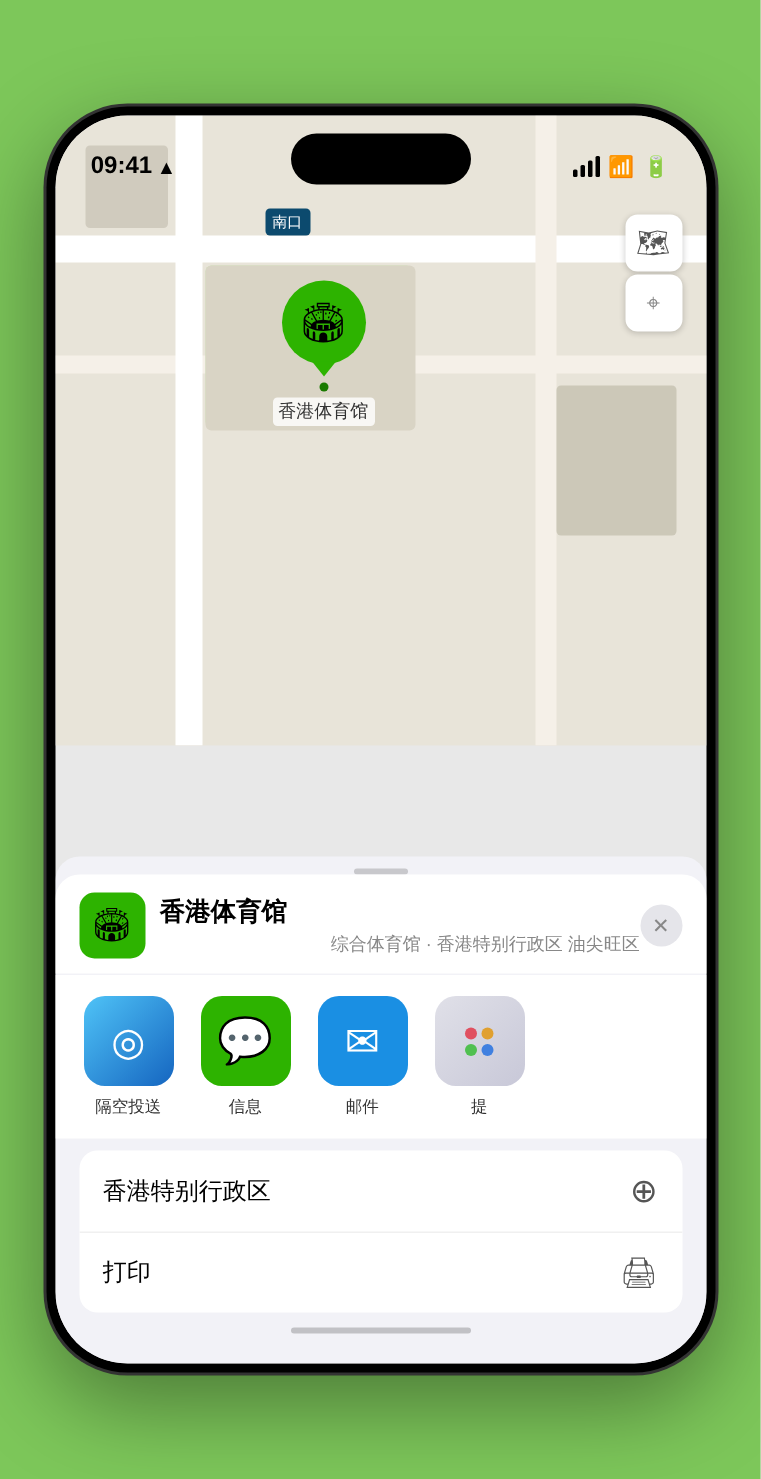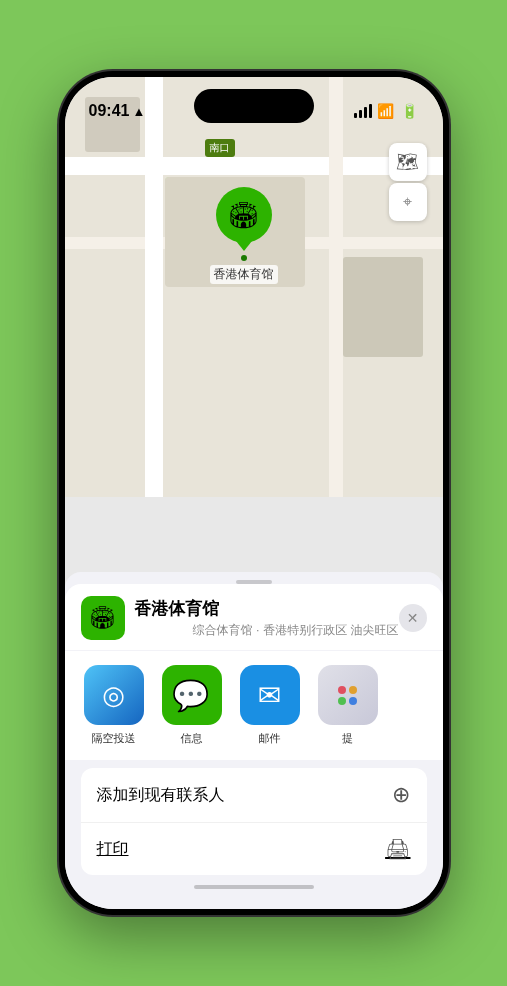--- a/index.html
+++ b/index.html
@@ -7,21 +7,21 @@
       width: 507px;
       height: 986px;
       background: #7dc75a;
       display: flex;
       align-items: center;
       justify-content: center;
       font-family: -apple-system, 'PingFang SC', 'Helvetica Neue', sans-serif;
     }
 
     .phone-frame {
-      width: 390px;
+      width: 446px;
       height: 844px;
       background: #000;
       border-radius: 54px;
       position: relative;
       box-shadow: 0 0 0 2px #333, 0 20px 60px rgba(0,0,0,0.4);
       overflow: hidden;
     }
 
     .phone-screen {
       position: absolute;
@@ -145,21 +145,21 @@
       background: #000;
       border-radius: 20px;
       z-index: 20;
     }
 
     
     .map-label {
       position: absolute;
       top: 62px;
       left: 140px;
-      background: #4d7c0f;
+      background: #0c4a6e;
       color: #fff;
       font-size: 10px;
       padding: 2px 5px;
       border-radius: 3px;
       z-index: 10;
     }
 
     
     .map-controls {
       position: absolute;
@@ -380,21 +380,20 @@
     }
     .action-item {
       display: flex;
       align-items: center;
       justify-content: space-between;
       padding: 14px 16px;
       border-bottom: 1px solid #f0f0f0;
     }
     .action-item:last-child {
       border-bottom: none;
-      text-decoration: underline;
     }
     .action-text {
       font-size: 16px;
       color: #000;
     }
     .action-icon {
       font-size: 20px;
       color: #555;
     }
 
@@ -518,21 +517,21 @@
           </div>
           <span class="share-label">提</span>
         </div>
       </div>
 
       <div class="action-list">
 
 
 
         <div class="action-item">
-          <span class="action-text">添加到现有联系人</span>
+          <span class="action-text">香港特别行政区</span>
           <span class="action-icon" style="font-size:22px;">⊕</span>
         </div>
 
 
         <div class="action-item">
           <span class="action-text">打印</span>
           <span class="action-icon" style="font-size:20px;">🖨</span>
         </div>
       </div>
 

